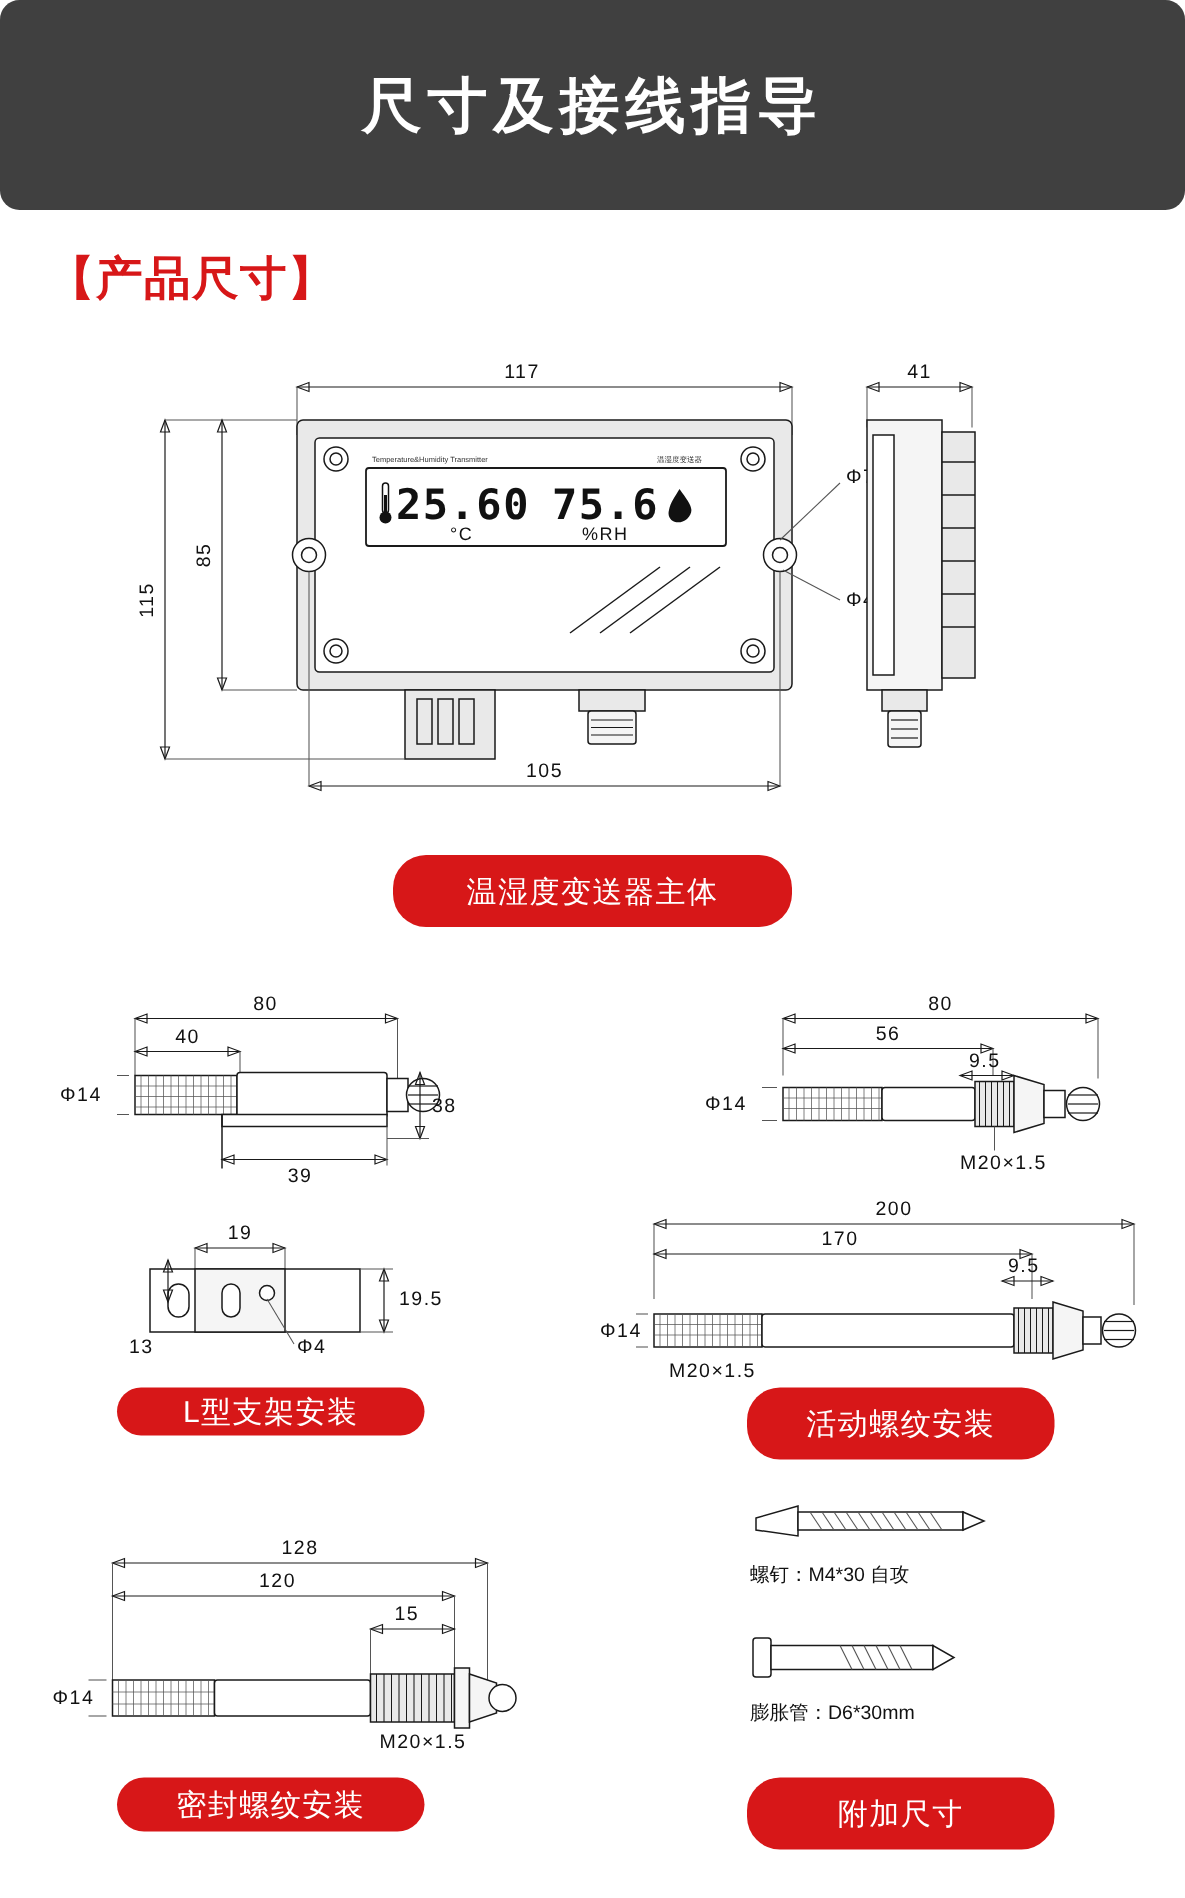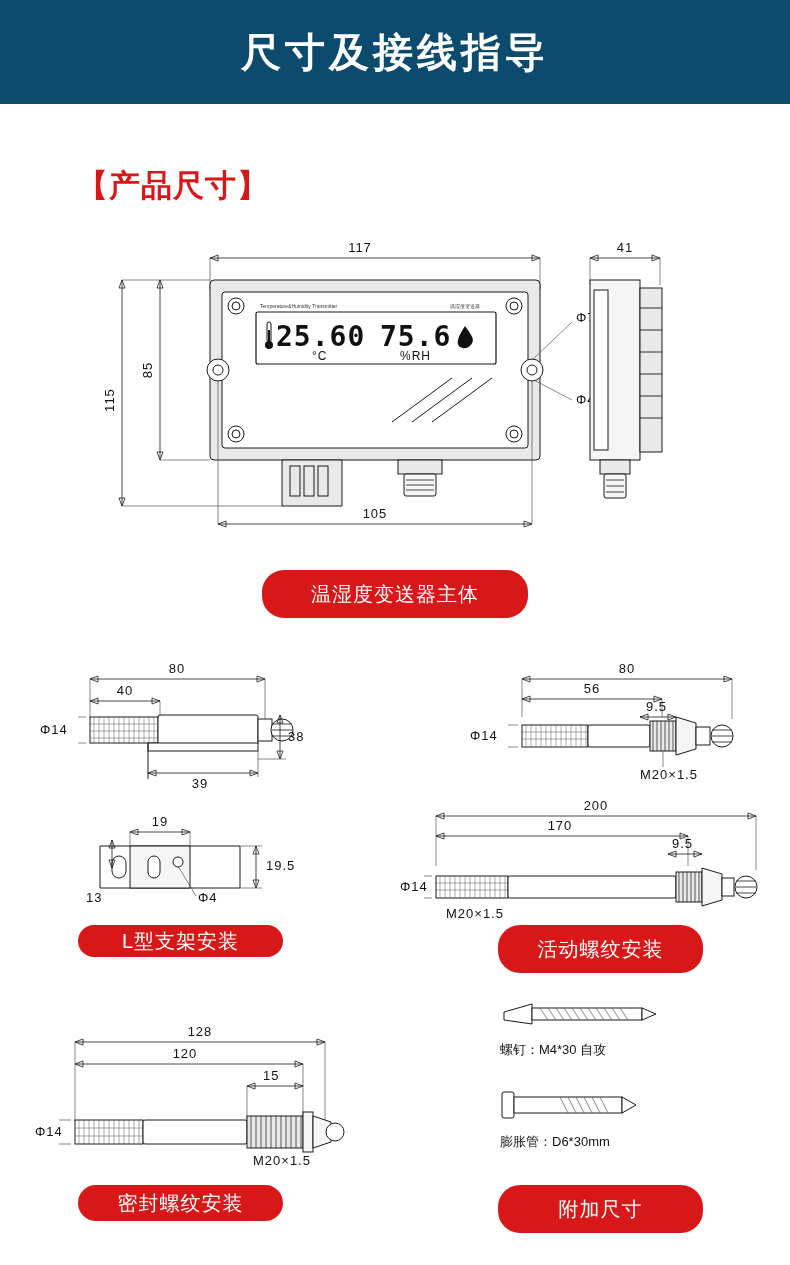--- a/index.html
+++ b/index.html
@@ -6,39 +6,38 @@
   html, body { margin:0; padding:0; }
   body {
     width: 790px; height: 1265px;
     background:#ffffff;
     font-family: "Liberation Sans", sans-serif;
     position: relative;
     overflow: hidden;
   }
   
   .header {
-    width: 790px; height: 104px;
-    background:#0c4a6e;
-    display:flex; align-items:center; justify-content:center;
+    width: 790px; height: 140px;
+    background:#404040;
+    display:flex; align-items:center; justify-content:center;border-radius:13px;
   }
   .header-title {
     color:#ffffff;
     font-size: 40px;
     font-weight: bold;
     letter-spacing: 4px;
     font-family: "Liberation Sans", sans-serif;
   }
   
   .section-title {
     position:absolute; left:32px; top:165px;
     color:#d71718;
     font-size: 31px;
     font-weight: bold;
     letter-spacing: 1px;
-    margin-left: 45px;
   }
   
   .pill {
     position:absolute;
     background:#d71718;
     color:#fff;
     border-radius: 22px;
     font-size: 20px;
     font-weight: normal;
     display:flex; align-items:center; justify-content:center;
@@ -70,21 +69,21 @@
 </style>
 </head>
 <body>
 
 <div class="header">
   <div class="header-title">尺寸及接线指导</div>
 </div>
 
 <div class="section-title">【产品尺寸】</div>
 
-<div class="dwg" style="left:60px; top:230px; width:700px; height:320px;">
+<div class="dwg" style="left:48px; top:230px; width:700px; height:320px;">
 <svg width="700" height="320" viewBox="0 0 700 320">
 
   <line class="dim" x1="150" y1="28" x2="480" y2="28"></line>
   <path class="dim" d="M150,28 l8,-3 l0,6 z" fill="#111"></path>
   <path class="dim" d="M480,28 l-8,-3 l0,6 z" fill="#111"></path>
   <line class="thin" x1="150" y1="28" x2="150" y2="60"></line>
   <line class="thin" x1="480" y1="28" x2="480" y2="60"></line>
   <text class="dimtxt" x="300" y="22" text-anchor="middle">117</text>
 
   <rect class="fillgray" x="150" y="50" width="330" height="180" rx="4"></rect>

